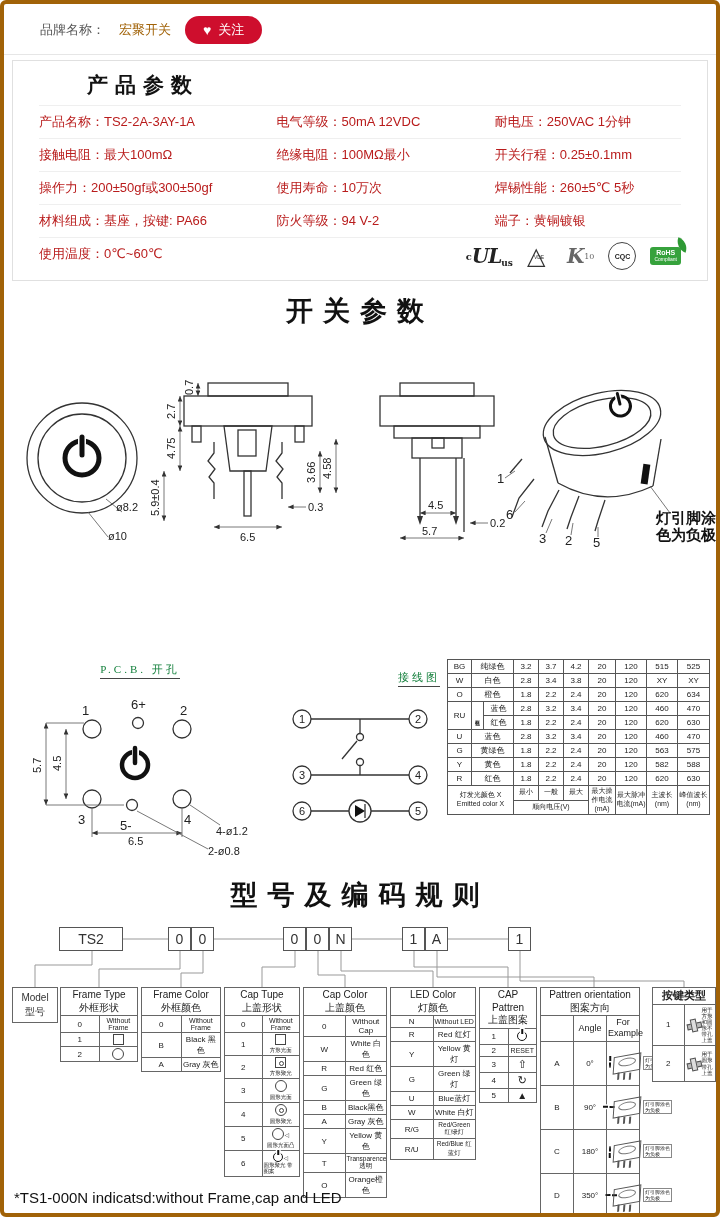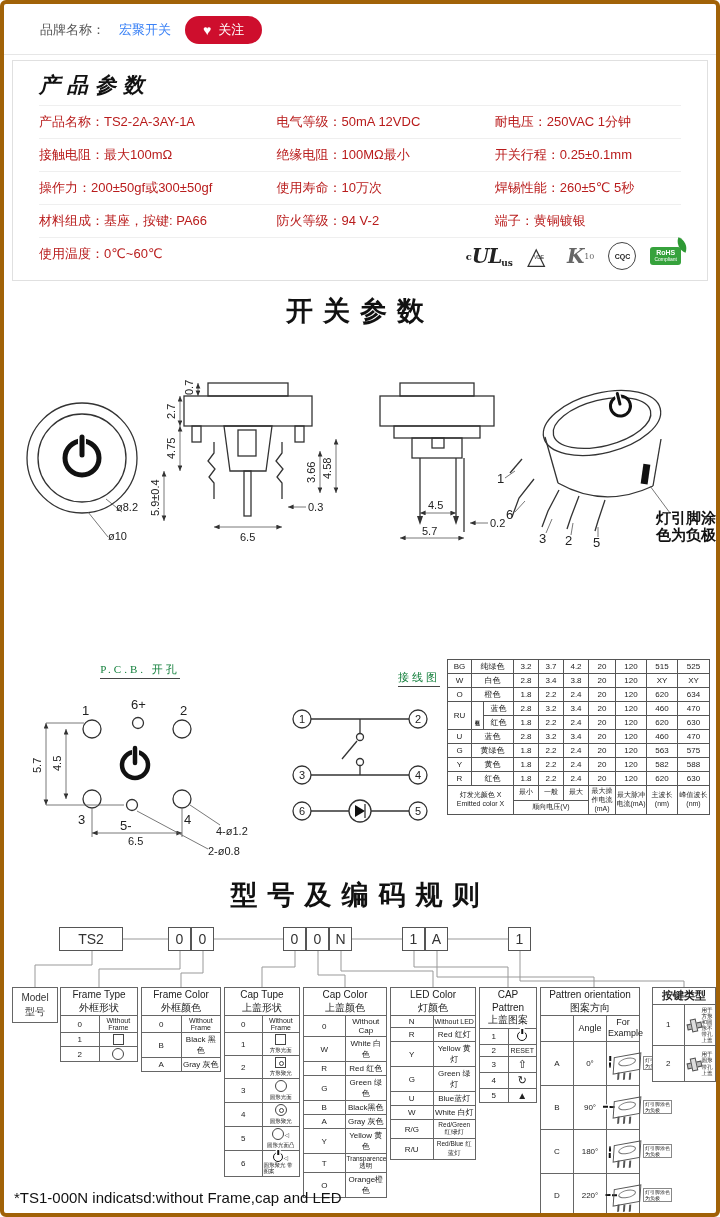--- a/index.html
+++ b/index.html
@@ -1,26 +1,26 @@
 <!DOCTYPE html>
 <html><head>
 <meta charset="utf-8">
 <style>
   html,body{margin:0;padding:0;background:#fff;font-family:"Liberation Sans","DejaVu Sans",sans-serif;color:#333;}
   .page{position:relative;width:720px;height:1217px;margin:0 auto;background:#fff;border:4px solid #a16207;border-radius:6px;box-sizing:border-box;overflow:hidden;}
   
   .topbar{display:flex;align-items:center;gap:14px;padding:12px 36px 10px;}
   .brand-label{font-size:13px;color:#555;}
-  .brand-name{font-size:13px;color:#3b82f6;cursor:pointer;}
+  .brand-name{font-size:13px;color:#a16207;cursor:pointer;}
   .follow-btn{background:#ce0e2d;color:#fff;border:none;border-radius:15px;height:28px;padding:0 18px;font-size:13px;display:flex;align-items:center;gap:7px;cursor:pointer;}
   .follow-btn .heart{font-size:14px;line-height:1;}
   .top-divider{border-top:1px solid #e6e6e6;}
   
   .product-box{margin:5px 8px 0;border:1px solid #e0e0e0;padding:8px 26px 10px;box-sizing:border-box;}
-  .product-title{font-family:"DejaVu Serif","Liberation Serif",serif;font-style:italic;font-weight:bold;font-size:21px;letter-spacing:7px;color:#111;padding:2px 0 6px;}
+  .product-title{font-family:"DejaVu Serif","Liberation Serif",serif;font-weight:bold;font-size:21px;letter-spacing:7px;color:#111;padding:2px 0 6px;margin-left:48px;}
   .param-grid{display:grid;grid-template-columns:37% 34% 29%;}
   .pcell{font-size:13px;color:#b91c1c;padding:7px 0;border-top:1px solid #efefef;white-space:nowrap;}
   .certs{grid-column:2/4;display:flex;align-items:center;justify-content:flex-end;gap:14px;padding:4px 0 0;border-top:1px solid #efefef;}
   .cert{display:inline-flex;align-items:center;color:#222;}
   .cert-ul{font-family:"DejaVu Serif",serif;font-weight:bold;}
   .cert-ul .c{font-size:10px;}
   .cert-ul .ul{font-size:20px;font-style:italic;letter-spacing:-1px;}
   .cert-ul .us{font-size:9px;align-self:flex-end;}
   .cert-vde{position:relative;width:26px;height:24px;}
   .cert-vde .tri{font-size:24px;line-height:24px;color:#333;}
@@ -731,21 +731,21 @@
         <td>
               <div class="ex-wrap">
                 <span class="pwr sm rotC"></span>
                 <div class="mini-sw"></div>
                 <span class="ex-note">灯引脚涂色为负极</span>
               </div>
             </td>
       </tr>
       <tr style="height:44px">
         <td>D</td>
-            <td>220°</td>
+            <td>350°</td>
         <td>
               <div class="ex-wrap">
                 <span class="pwr sm rotD"></span>
                 <div class="mini-sw"></div>
                 <span class="ex-note">灯引脚涂色为负极</span>
               </div>
             </td>
       </tr>
     </tbody>
       </table>

